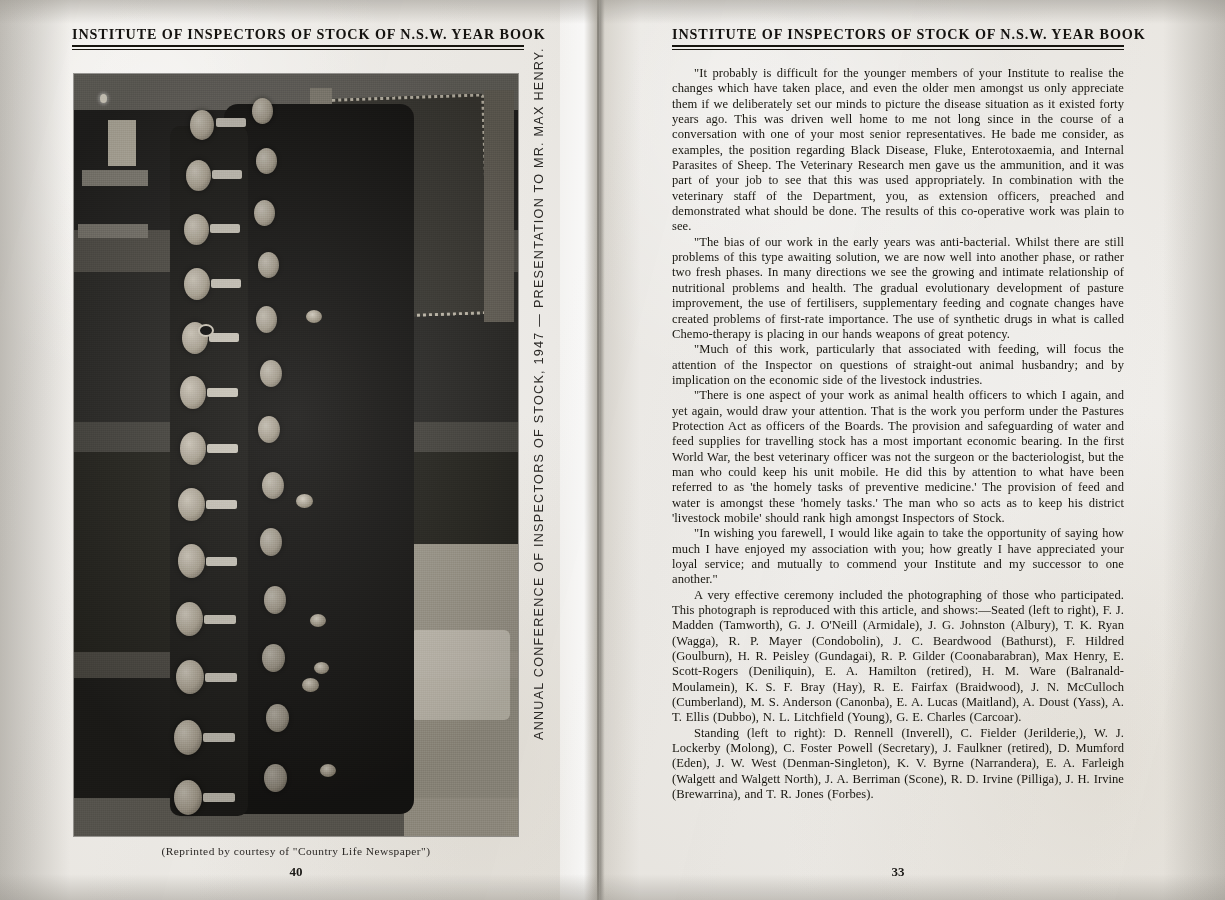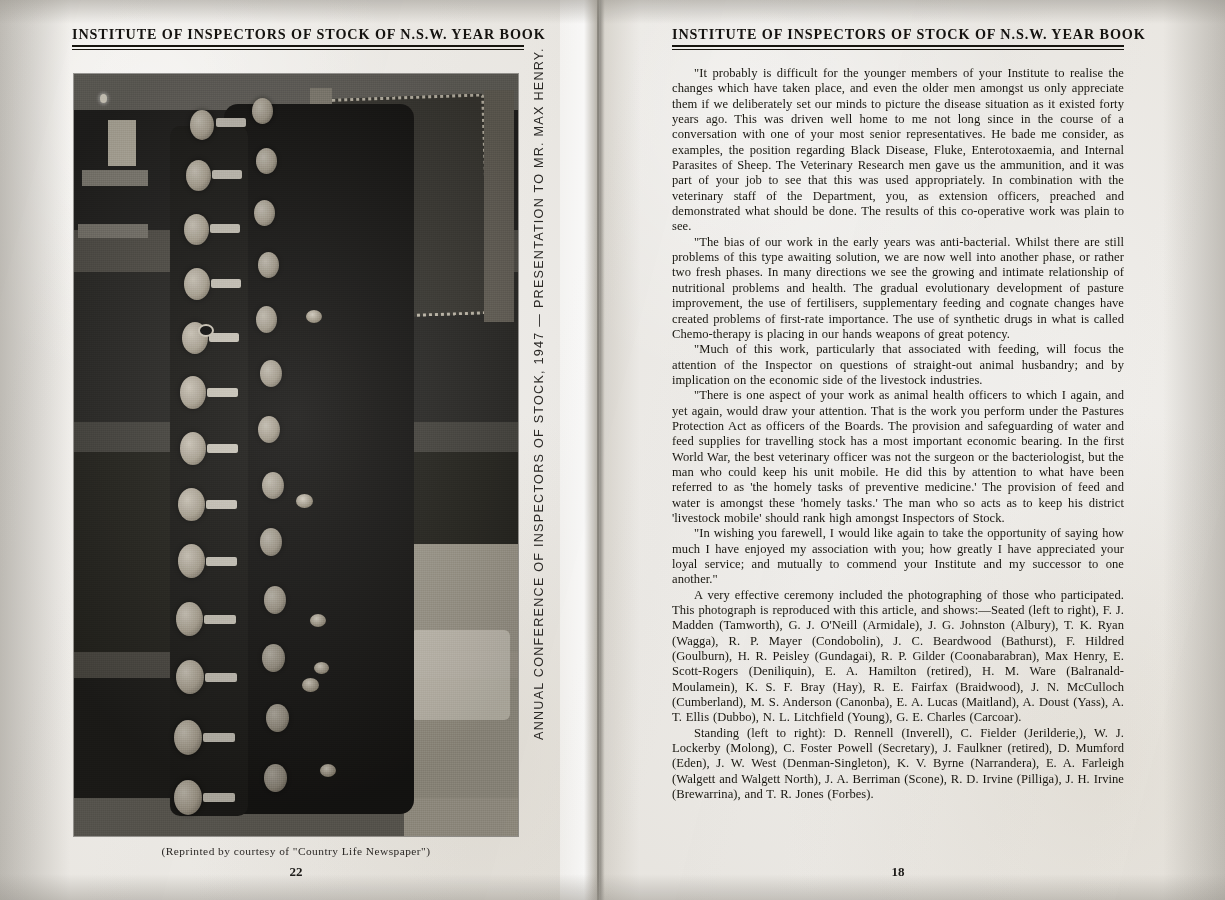--- a/index.html
+++ b/index.html
@@ -371,22 +371,22 @@
 
       <div class="photo-soften"></div>
       <div class="grain"></div>
     </div>
   </div>
 
   <div id="vcaption">ANNUAL CONFERENCE OF INSPECTORS OF STOCK, 1947 — PRESENTATION TO MR. MAX HENRY.</div>
 
   <div id="photo-credit">(Reprinted by courtesy of "Country Life Newspaper")</div>
 
-  <div class="folio" id="folio-left">22</div>
-  <div class="folio" id="folio-right">18</div>
+  <div class="folio" id="folio-left">40</div>
+  <div class="folio" id="folio-right">33</div>
 
   <div id="textcol">
       <p class="indent">"It probably is difficult for the younger members of your Institute to realise the changes which have taken place, and even the older men amongst us only appreciate them if we deliberately set our minds to picture the disease situation as it existed forty years ago.    This was driven well home to me not long since in the course of a conversation with one of your most senior representatives.   He bade me consider, as examples, the position regarding Black Disease, Fluke, Enterotoxaemia, and Internal Parasites of Sheep.   The Veterinary Research men gave us the ammunition, and it was part of your job to see that this was used appropriately.   In combination with the veterinary staff of the Department, you, as extension officers, preached and demonstrated what should be done.   The results of this co-operative work was plain to see.</p>
       <p class="indent">"The bias of our work in the early years was anti-bacterial. Whilst there are still problems of this type awaiting solution, we are now well into another phase, or rather two fresh phases.   In many directions we see the growing and intimate relationship of nutritional problems and health.   The gradual evolutionary development of pasture improvement, the use of fertilisers, supplementary feeding and cognate changes have created problems of first-rate importance.   The use of synthetic drugs in what is called Chemo-therapy is placing in our hands weapons of great potency.</p>
       <p class="indent">"Much of this work, particularly that associated with feeding, will focus the attention of the Inspector on questions of straight-out animal husbandry; and by implication on the economic side of the livestock industries.</p>
       <p class="indent">"There is one aspect of your work as animal health officers to which I again, and yet again, would draw your attention.   That is the work you perform under the Pastures Protection Act as officers of the Boards. The provision and safeguarding of water and feed supplies for travelling stock has a most important economic bearing.   In the first World War, the best veterinary officer was not the surgeon or the bacteriologist, but the man who could keep his unit mobile.   He did this by attention to what have been referred to as 'the homely tasks of preventive medicine.'   The provision of feed and water is amongst these 'homely tasks.'   The man who so acts as to keep his district 'livestock mobile' should rank high amongst Inspectors of Stock.</p>
       <p class="indent">"In wishing you farewell, I would like again to take the opportunity of saying how much I have enjoyed my association with you; how greatly I have appreciated your loyal service; and mutually to commend your Institute and my successor to one another."</p>
       <p class="indent">A very effective ceremony included the photographing of those who participated.   This photograph is reproduced with this article, and shows:—Seated (left to right), F. J. Madden (Tamworth), G. J. O'Neill (Armidale), J. G. Johnston (Albury), T. K. Ryan (Wagga), R. P. Mayer (Condobolin), J. C. Beardwood (Bathurst), F. Hildred (Goulburn), H. R. Peisley (Gundagai), R. P. Gilder (Coonabarabran), Max Henry, E. Scott-Rogers (Deniliquin), E. A. Hamilton (retired), H. M. Ware (Balranald-Moulamein), K. S. F. Bray (Hay), R. E. Fairfax (Braidwood), J. N. McCulloch (Cumberland), M. S. Anderson (Canonba), E. A. Lucas (Maitland), A. Doust (Yass), A. T. Ellis (Dubbo), N. L. Litchfield (Young), G. E. Charles (Carcoar).</p>
       <p class="indent">Standing (left to right): D. Rennell (Inverell), C. Fielder (Jerilderie,), W. J. Lockerby (Molong), C. Foster Powell (Secretary), J. Faulkner (retired), D. Mumford (Eden), J. W. West (Denman-Singleton), K. V. Byrne (Narrandera), E. A. Farleigh (Walgett and Walgett North), J. A. Berriman (Scone), R. D. Irvine (Pilliga), J. H. Irvine (Brewarrina), and T. R. Jones (Forbes).</p>
     </div>

